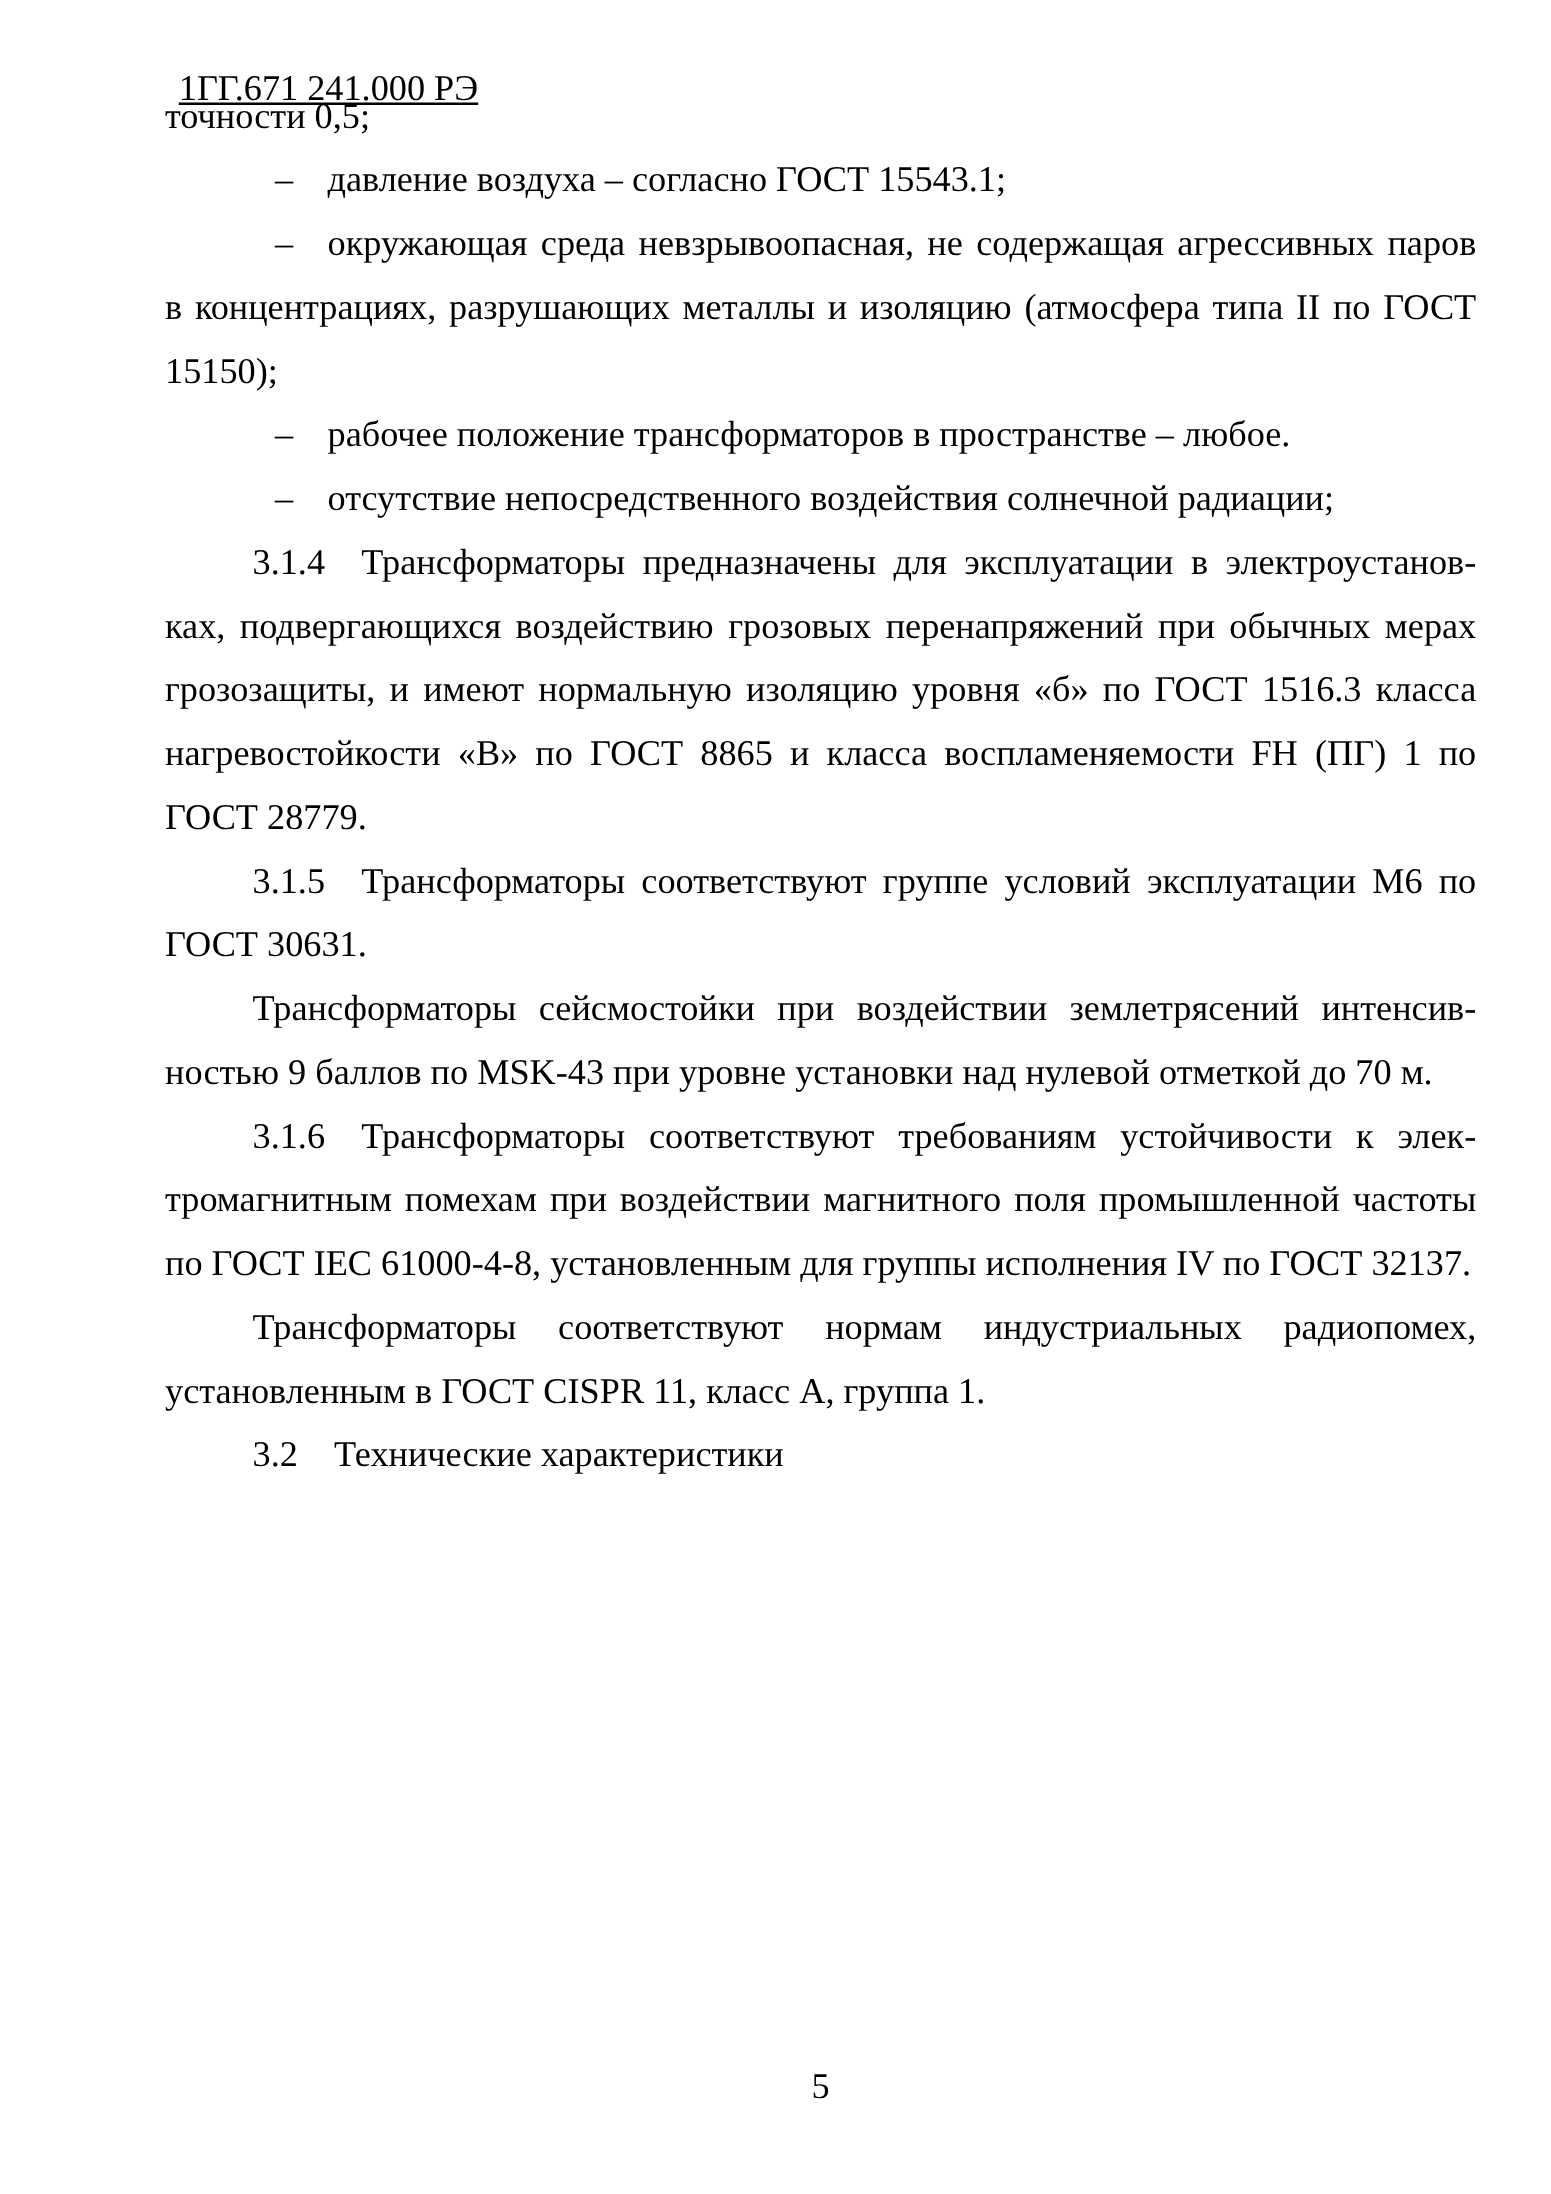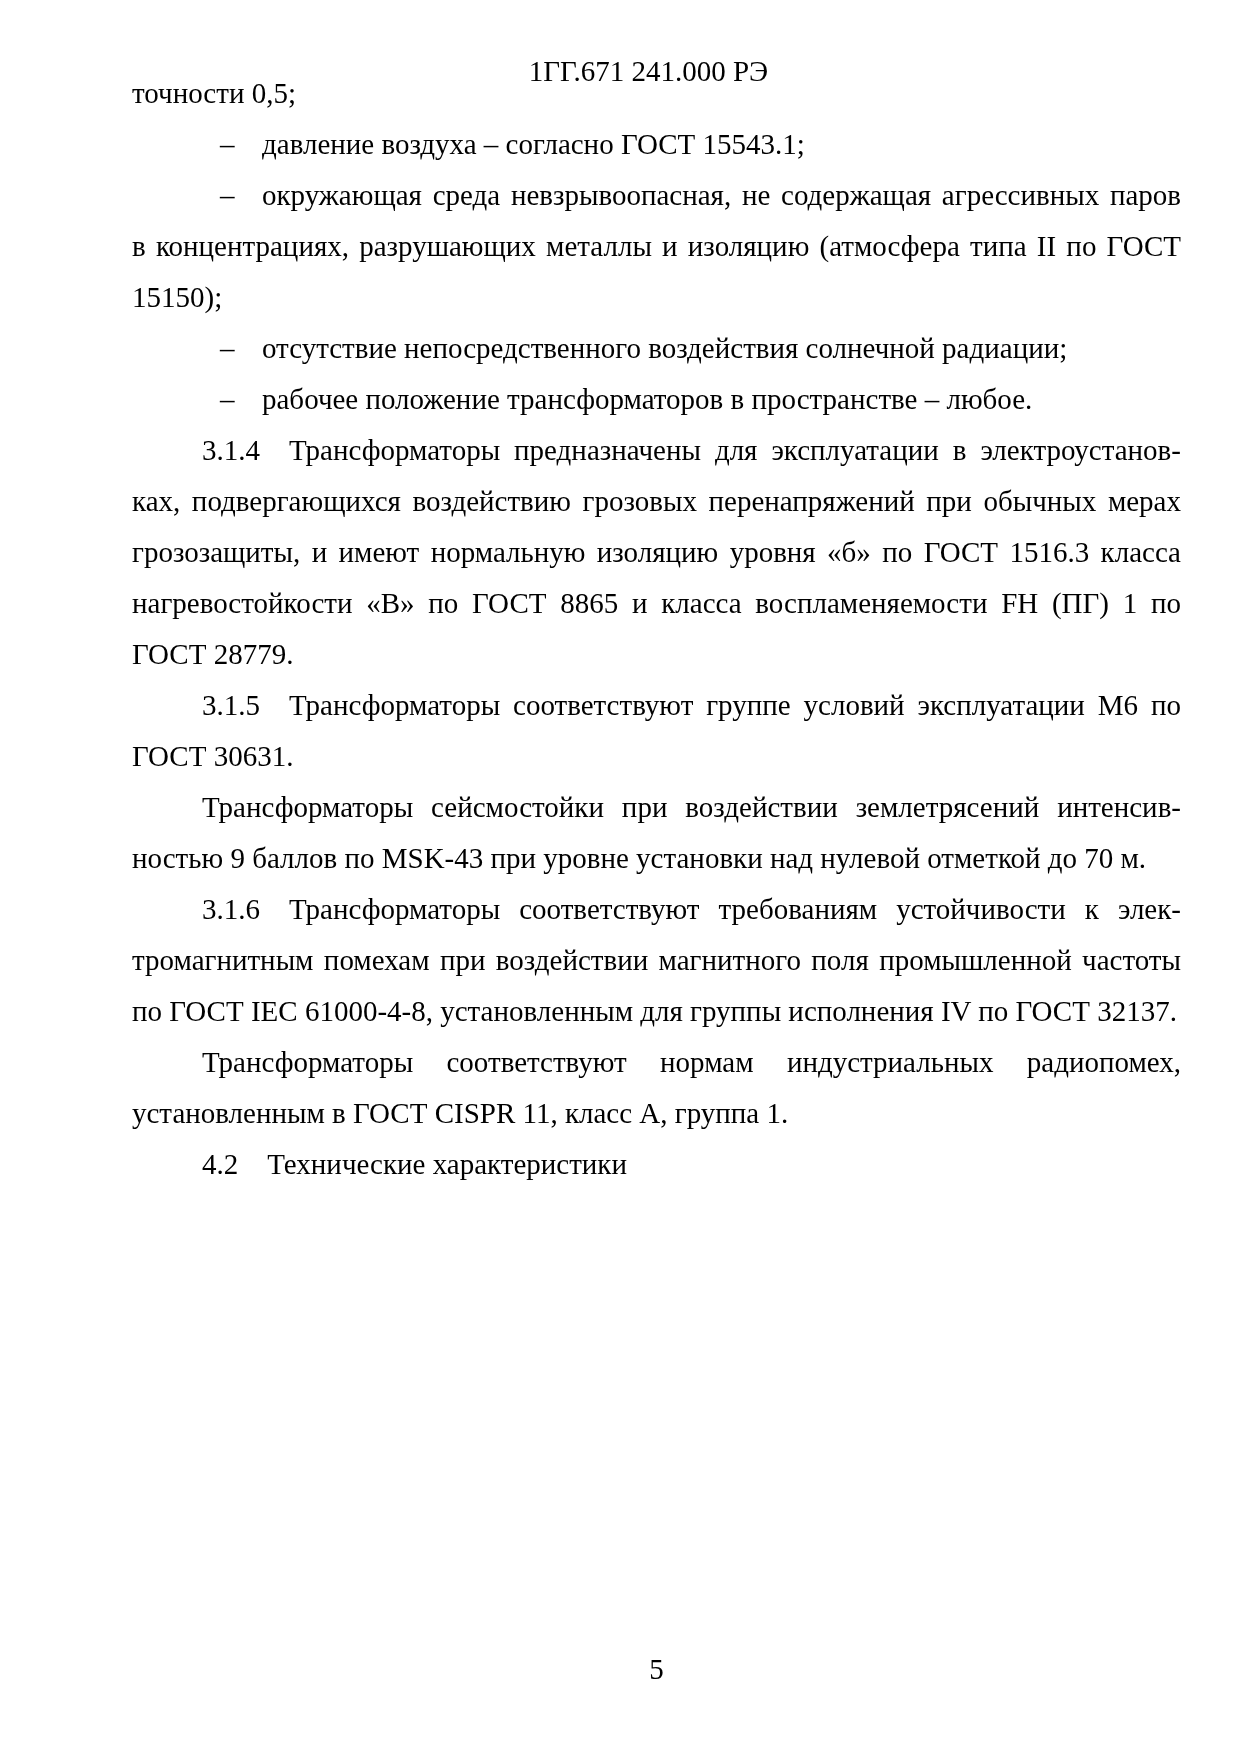--- a/index.html
+++ b/index.html
@@ -13,25 +13,26 @@
     height: 1755px;
     background: #ffffff;
     color: #000000;
     font-family: "Liberation Serif", "DejaVu Serif", serif;
     font-size: 29px;
     overflow: hidden;
   }
   .doc-header {
     position: absolute;
     top: 54px;
-    left: 124px;
+    left: 143px;
     width: 1049px;
-    text-align: center;
+    text-align: left;
     line-height: 34px;
     white-space: nowrap;
+    text-decoration: underline;
   }
   .content {
     position: absolute;
     top: 68px;
     left: 132px;
     width: 1049px;
     text-align: justify;
   }
   .content p {
     margin: 0;
@@ -58,24 +59,24 @@
 </head>
 <body>
 
 <div class="page">
   <div class="doc-header">1ГГ.671 241.000 РЭ</div>
 
   <main class="content">
       <p class="para flush">точности 0,5;</p>
       <p class="para dash"><span class="dash-marker">–</span>давление воздуха – согласно ГОСТ 15543.1;</p>
       <p class="para dash"><span class="dash-marker">–</span>окружающая среда невзрывоопасная, не содержащая агрессивных паров в концентрациях, разрушающих металлы и изоляцию (атмосфера типа II по ГОСТ 15150);</p>
+      <p class="para dash"><span class="dash-marker">–</span>рабочее положение трансформаторов в пространстве – любое.</p>
       <p class="para dash"><span class="dash-marker">–</span>отсутствие непосредственного воздействия солнечной радиации;</p>
-      <p class="para dash"><span class="dash-marker">–</span>рабочее положение трансформаторов в пространстве – любое.</p>
       <p class="para indent">3.1.4 Трансформаторы предназначены для эксплуатации в электроустанов­ках, подвергающихся воздействию грозовых перенапряжений при обычных мерах грозозащиты, и имеют нормальную изоляцию уровня «б» по ГОСТ&nbsp;1516.3 класса нагревостойкости «В» по ГОСТ&nbsp;8865 и класса воспламеняемости FH (ПГ) 1 по ГОСТ&nbsp;28779.</p>
       <p class="para indent">3.1.5 Трансформаторы соответствуют группе условий эксплуатации М6 по ГОСТ&nbsp;30631.</p>
       <p class="para indent">Трансформаторы сейсмостойки при воздействии землетрясений интенсив­ностью 9 баллов по MSK-43 при уровне установки над нулевой отметкой до 70 м.</p>
       <p class="para indent">3.1.6 Трансформаторы соответствуют требованиям устойчивости к элек­тромагнитным помехам при воздействии магнитного поля промышленной часто­ты по ГОСТ&nbsp;IEC&nbsp;61000-4-8, установленным для группы исполнения IV по ГОСТ&nbsp;32137.</p>
       <p class="para indent">Трансформаторы соответствуют нормам индустриальных радиопомех, установленным в ГОСТ&nbsp;CISPR&nbsp;11, класс А, группа 1.</p>
-      <p class="para indent">4.2 Технические характеристики</p>
+      <p class="para indent">3.2 Технические характеристики</p>
     </main>
 
   <div class="page-number">5</div>
 </div>
 
 </body></html>

